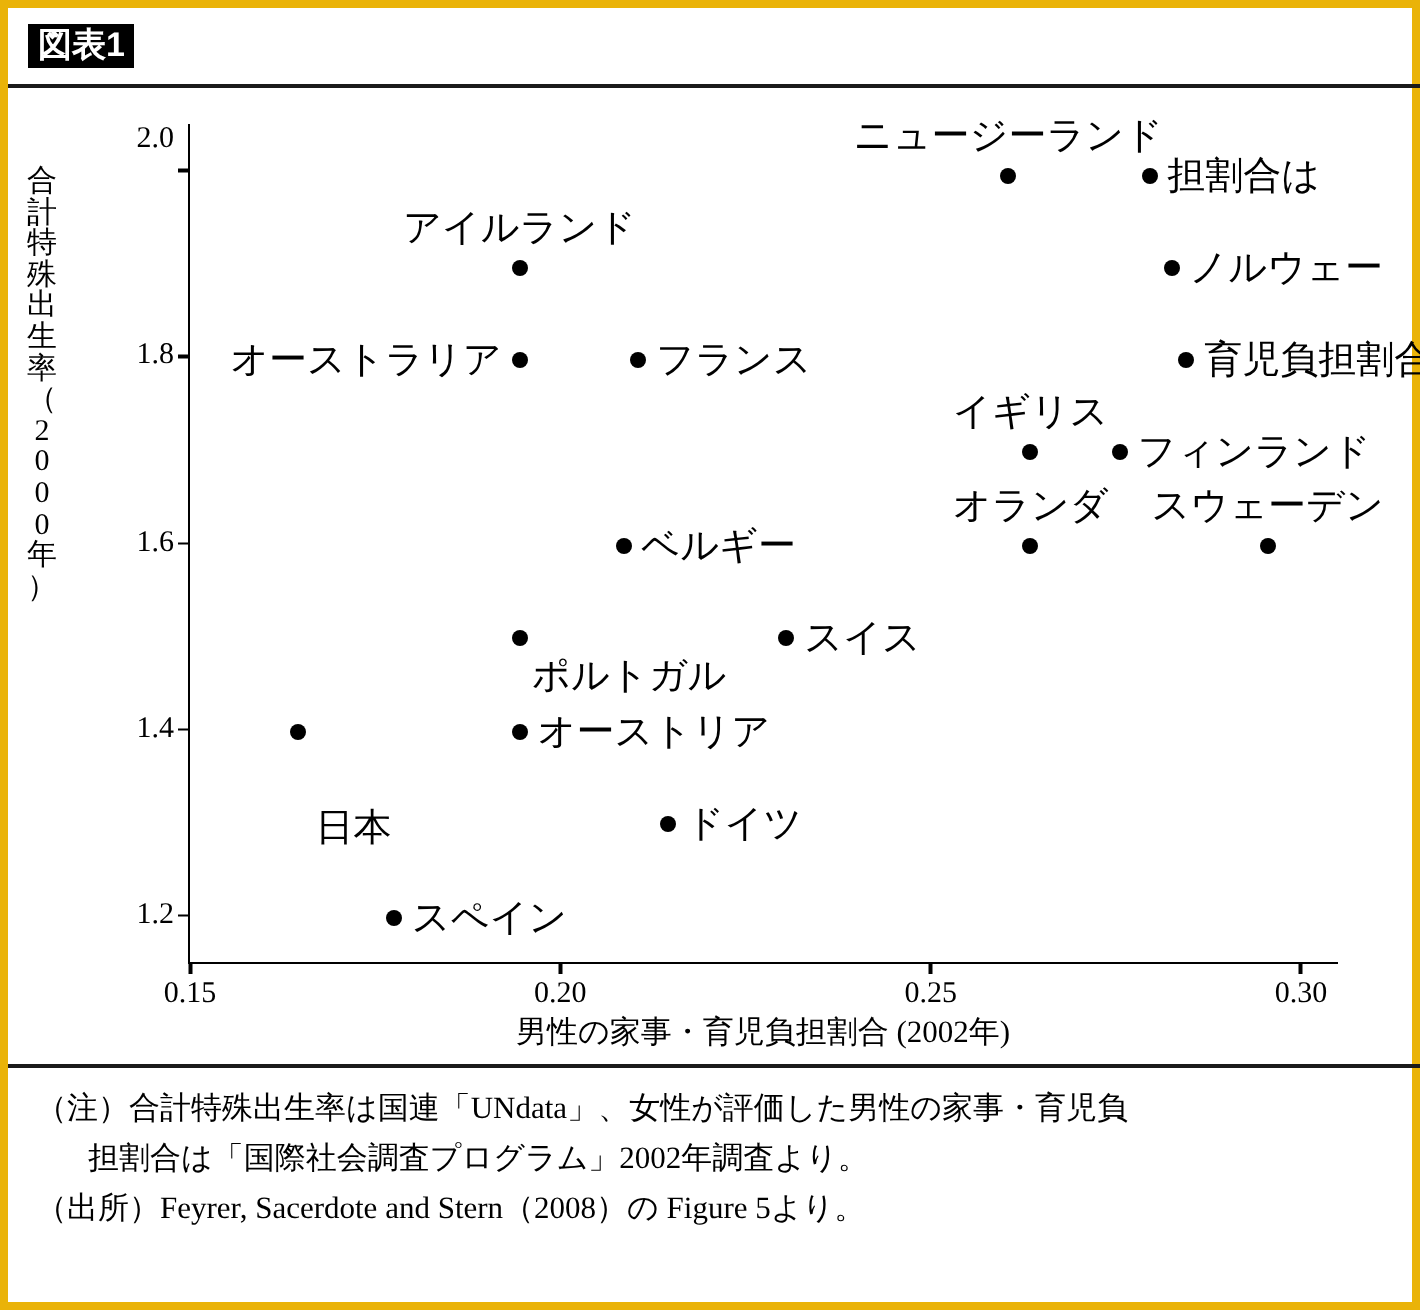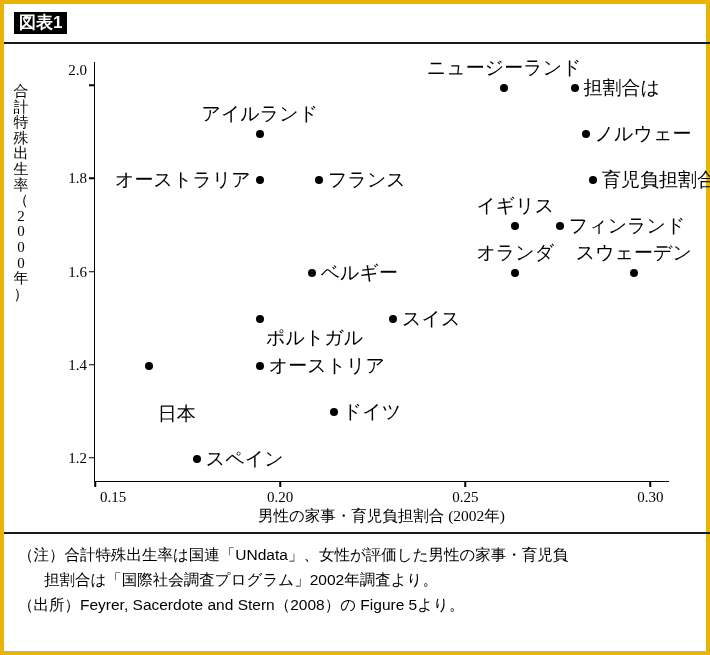--- a/index.html
+++ b/index.html
@@ -152,21 +152,21 @@
   #notes {
     position: absolute;
     left: 0;
     top: 528px;
     width: 706px;
     padding: 8px 14px 0 14px;
     box-sizing: border-box;
     border-top: 2px solid #1a1a1a;
     font-size: 15.5px;
     line-height: 1.62;
-    font-family: Liberation Sans, sans-serif;
+    font-family: Liberation Serif, serif;
   }
   .note-line { white-space: nowrap; }
   .note-indent { padding-left: 26px; }
 </style>
 </head>
 <body>
 
 <div id="page">
 
   <div id="title-row">
@@ -194,21 +194,21 @@
         <div class="tick-y" style="top: 395.722px;">1.2</div>
         <div class="tick-y-mark" style="top: 395.722px;"></div>
         <div class="tick-y" style="top: 302.611px;">1.4</div>
         <div class="tick-y-mark" style="top: 302.611px;"></div>
         <div class="tick-y" style="top: 209.5px;">1.6</div>
         <div class="tick-y-mark" style="top: 209.5px;"></div>
         <div class="tick-y" style="top: 116.389px;">1.8</div>
         <div class="tick-y-mark" style="top: 116.389px;"></div>
         <div class="tick-y" style="top: 8px;">2.0</div>
         <div class="tick-y-mark" style="top: 23.2778px;"></div>
-        <div class="tick-x" style="left: 0px; margin-left: 18px;">0.15</div>
+        <div class="tick-x" style="left: 0px;">0.15</div>
         <div class="tick-x-mark" style="left: 0px;"></div>
         <div class="tick-x" style="left: 185.161px;">0.20</div>
         <div class="tick-x-mark" style="left: 185.161px;"></div>
         <div class="tick-x" style="left: 370.323px;">0.25</div>
         <div class="tick-x-mark" style="left: 370.323px;"></div>
         <div class="tick-x" style="left: 555.484px;">0.30</div>
         <div class="tick-x-mark" style="left: 555.484px;"></div>
         <div class="pt" style="left: 409.206px; top: 25.6056px;"></div>
         <div class="pt-label above" style="left: 409.206px; top: 25.6056px;">ニュージーランド</div>
         <div class="pt" style="left: 479.568px; top: 25.6056px;"></div>

